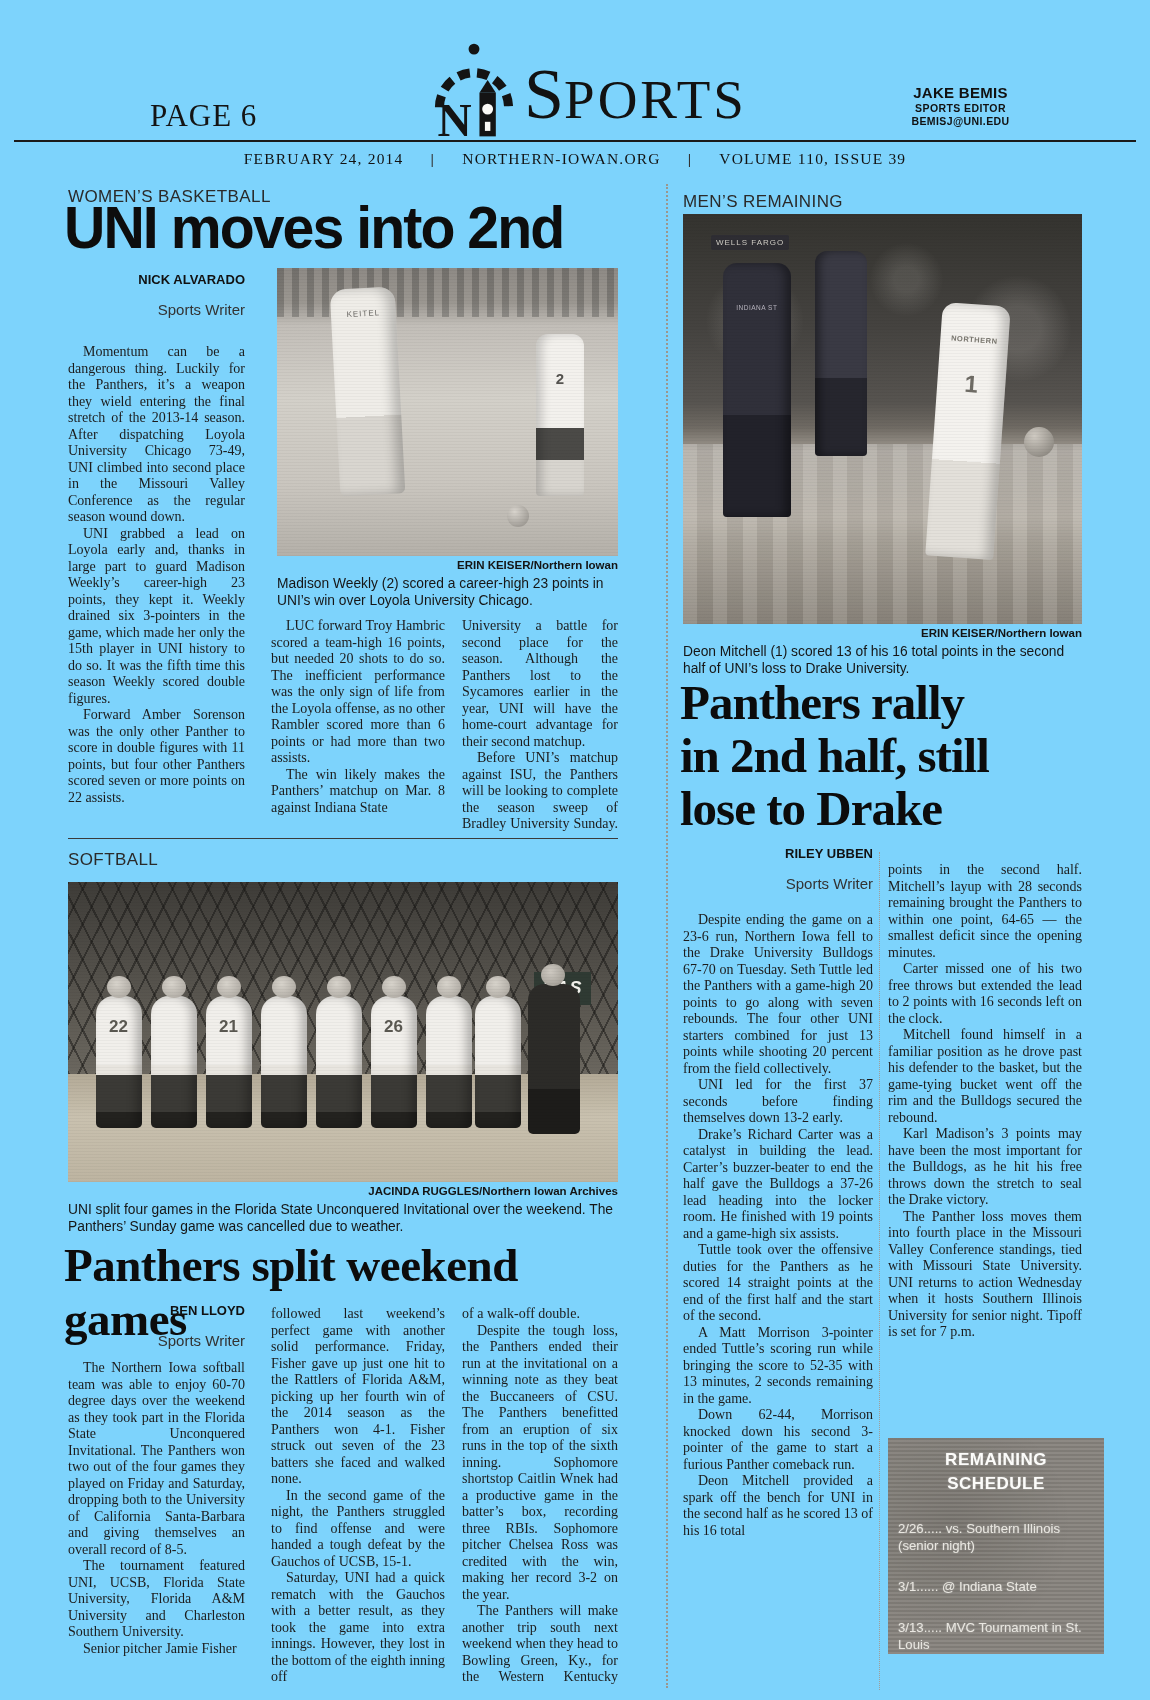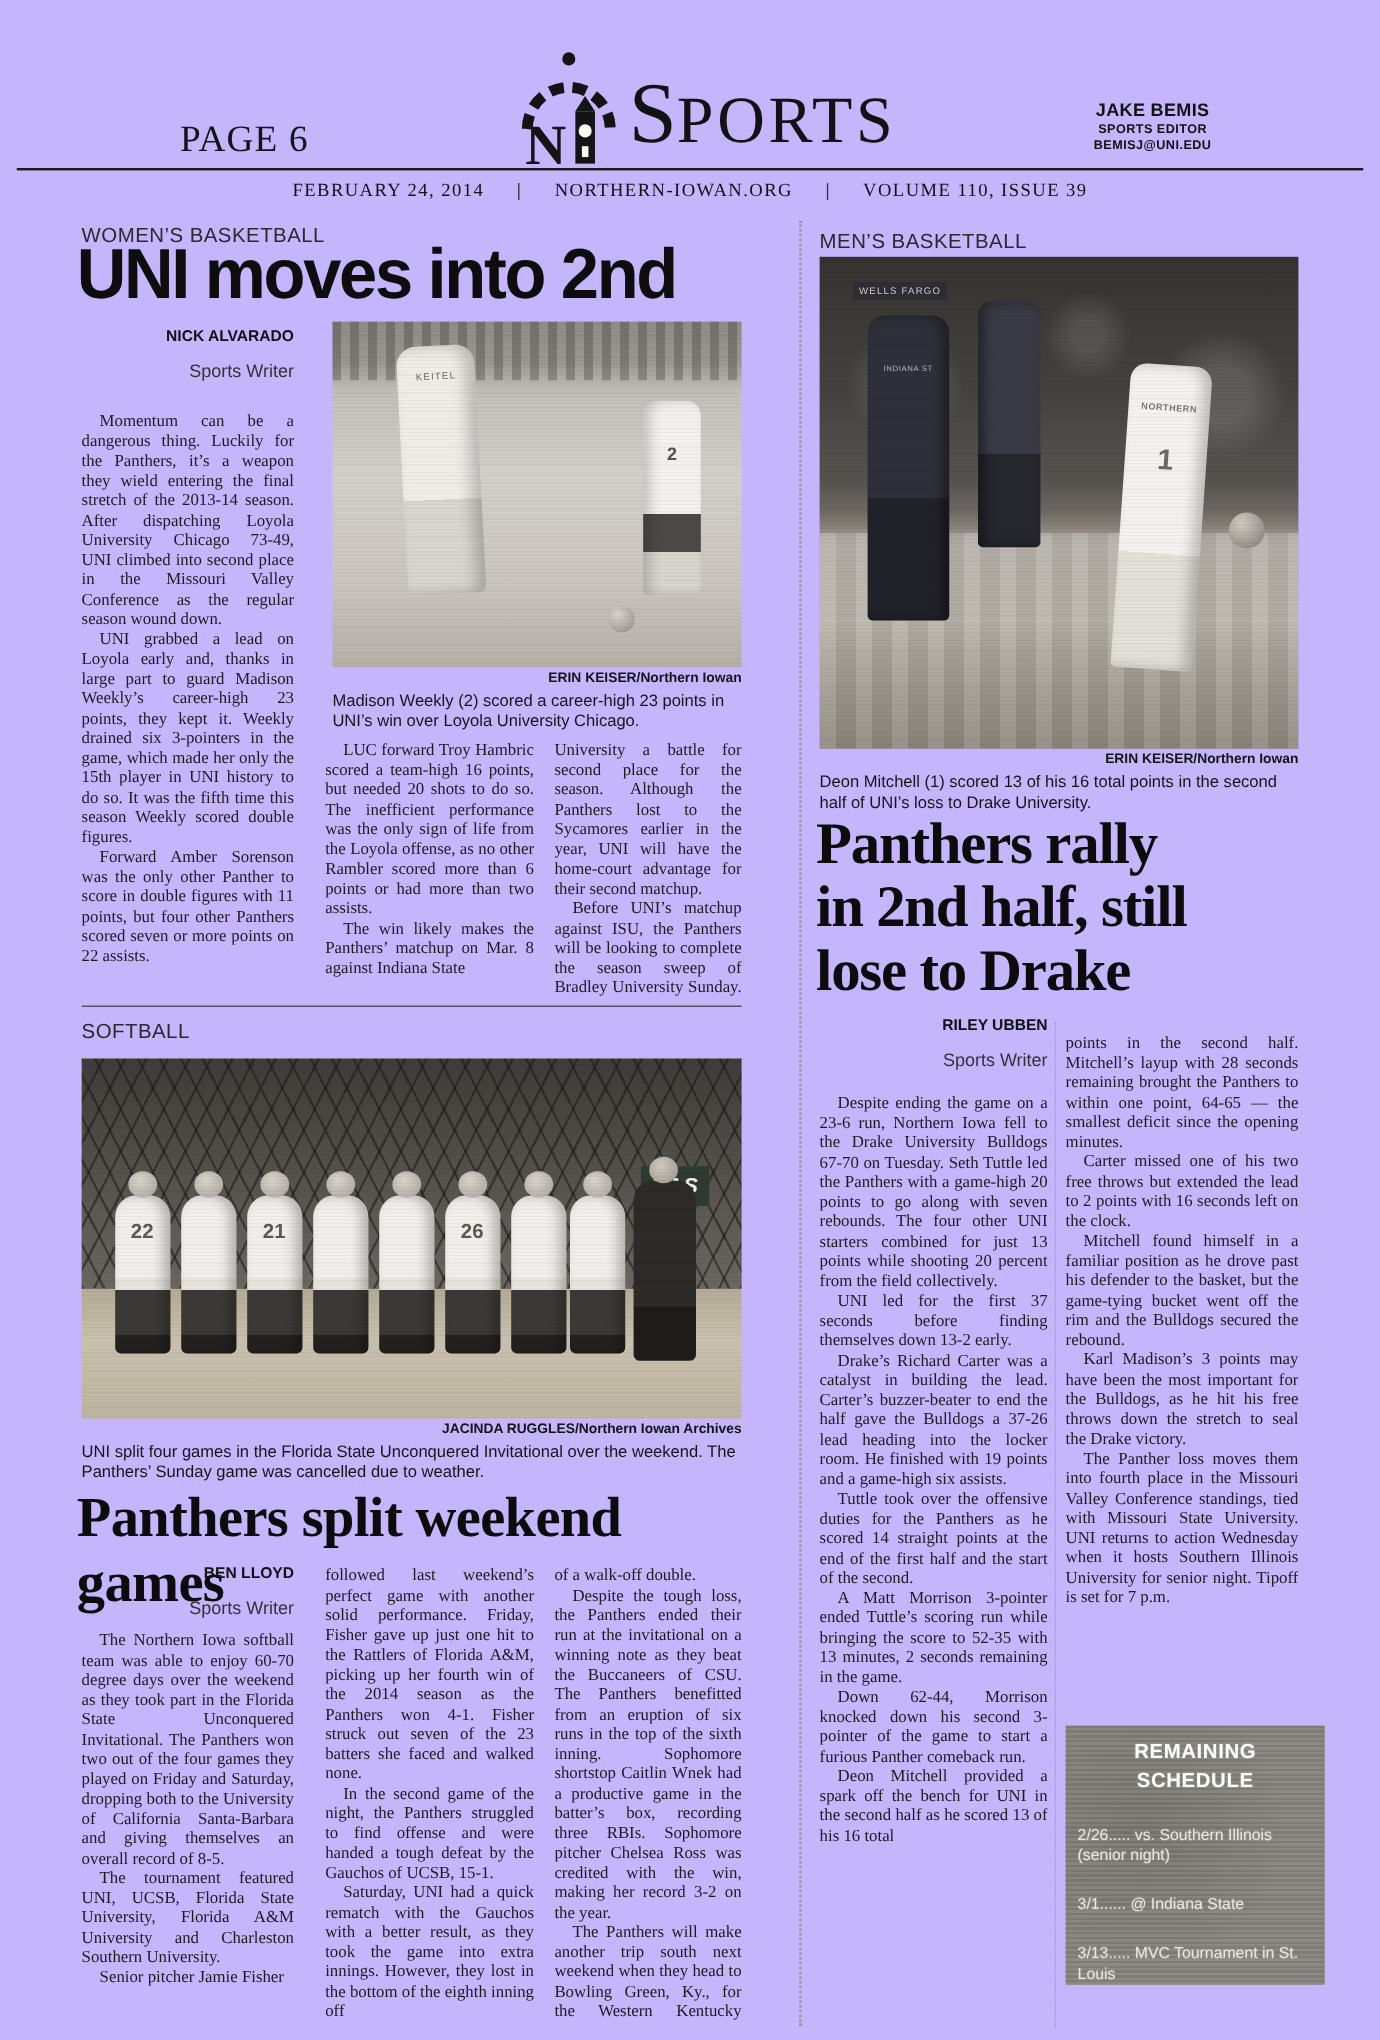--- a/index.html
+++ b/index.html
@@ -1,18 +1,18 @@
 <!DOCTYPE html>
 <html><head>
 <meta charset="utf-8">
 <style>
   html,body{margin:0;padding:0;background:#e8e6e1;}
   .page{
     position:relative;width:1150px;height:1700px;margin:0 auto;
-    background:#c4b5fd;color:#1b1b1b;overflow:hidden;
+    background:#7dd3fc;color:#1b1b1b;overflow:hidden;
     font-family:"Liberation Serif","DejaVu Serif",serif;
   }
   .abs{position:absolute;}
   .sans{font-family:"Liberation Sans","DejaVu Sans",sans-serif;}
 
   
   #page-label{left:150px;top:98px;font-size:31px;letter-spacing:1px;color:#141414;}
   #masthead-logo{left:428px;top:40px;width:92px;height:100px;}
   #brand{left:524px;top:58px;color:#121212;}
   #brand .big-s{font-size:72px;line-height:72px;}
@@ -216,21 +216,21 @@
   </div>
   <div class="abs bodycol" id="w-col2">
     <p>LUC forward Troy Hambric scored a team-high 16 points, but needed 20 shots to do so. The inefficient performance was the only sign of life from the Loyola offense, as no other Rambler scored more than 6 points or had more than two assists.</p>
     <p>The win likely makes the Panthers’ matchup on Mar. 8 against Indiana State</p>
   </div>
   <div class="abs bodycol" id="w-col3">
     <p class="cont">University a battle for second place for the season. Although the Panthers lost to the Sycamores earlier in the year, UNI will have the home-court advantage for their second matchup.</p>
     <p>Before UNI’s matchup against ISU, the Panthers will be looking to complete the season sweep of Bradley University Sunday. Tipoff is set for 2 p.m.</p>
   </div>
 
-  <div class="abs kicker" id="m-kicker">MEN’S BASKETBALL</div>
+  <div class="abs kicker" id="m-kicker">MEN’S REMAINING</div>
 
   <div class="abs photo halftone" id="m-photo">
     <div class="m-court"></div>
     <div class="m-banner">WELLS FARGO</div>
     <div class="m-opp1">
       <div class="m-opp-label">INDIANA ST</div>
     </div>
     <div class="m-opp2"></div>
     <div class="m-star">
       <div class="m-team">NORTHERN</div>

